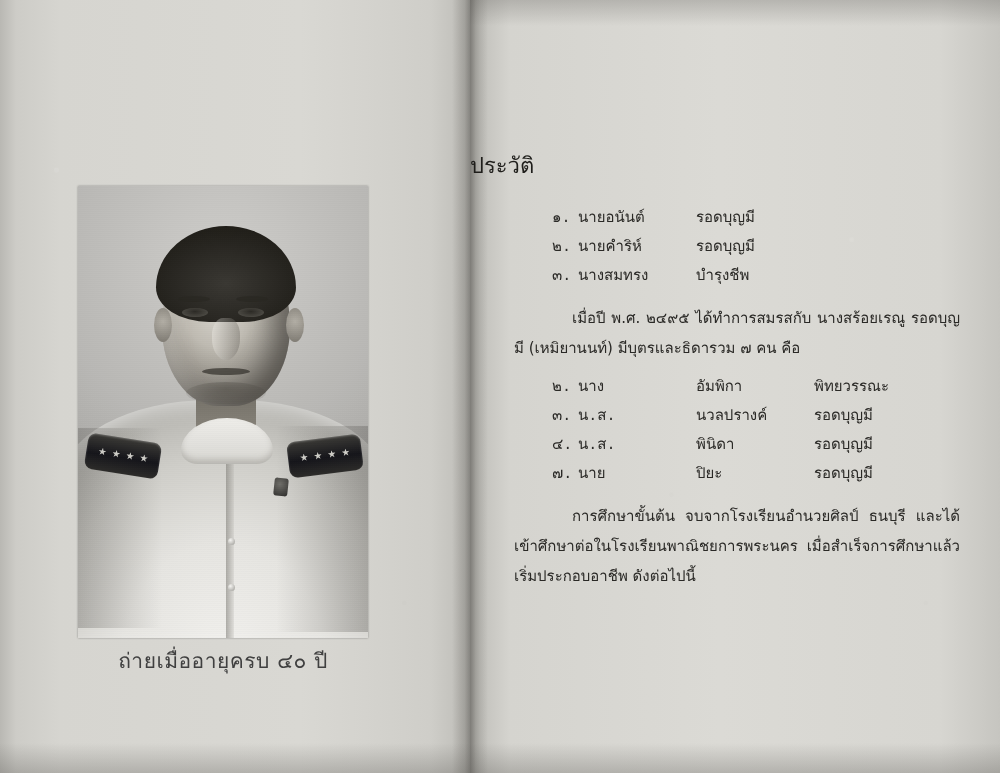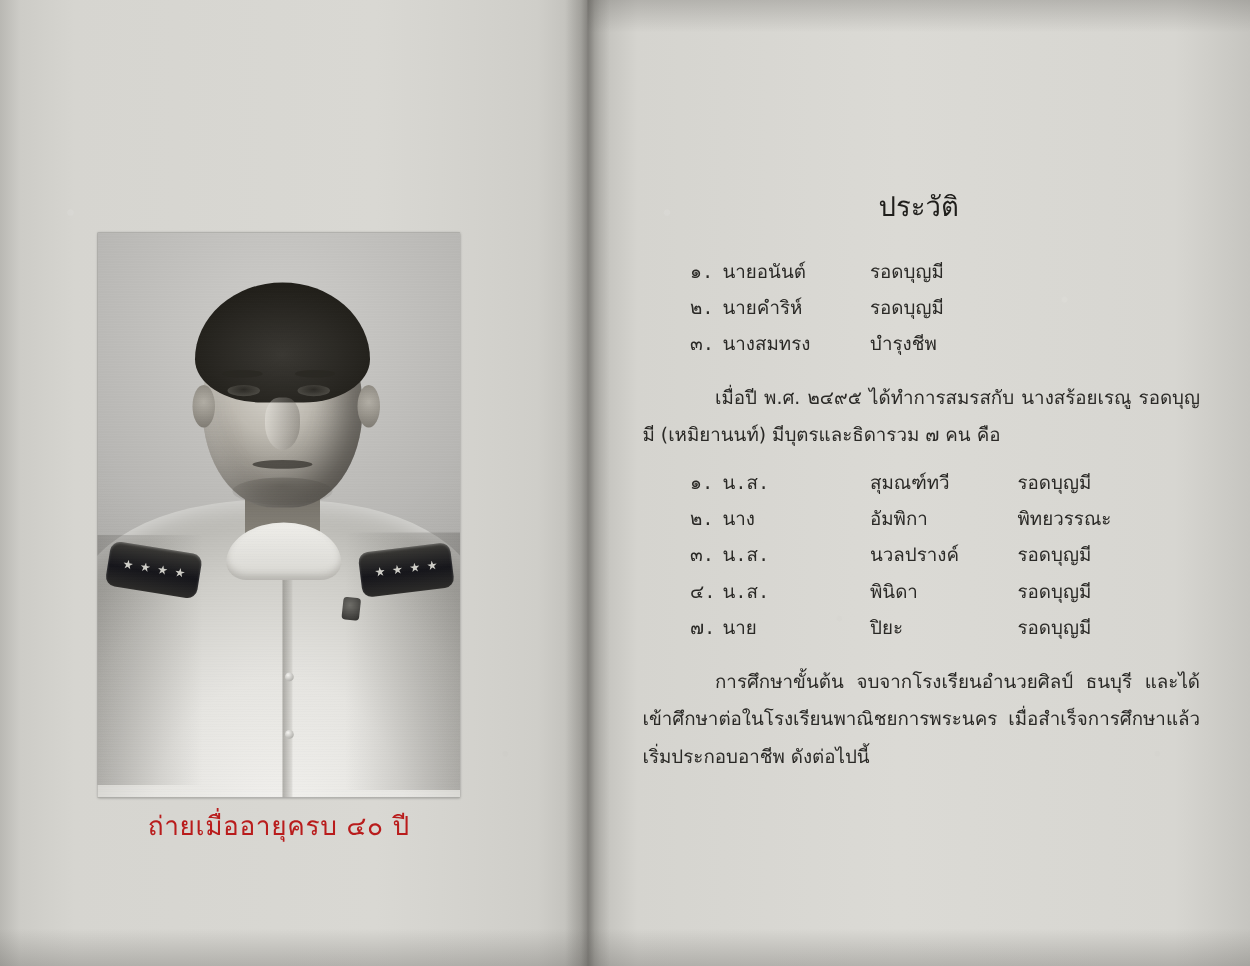--- a/index.html
+++ b/index.html
@@ -253,31 +253,30 @@
   }
 
   .photo-caption {
     position: absolute;
     left: 78px;
     top: 644px;
     width: 290px;
     text-align: center;
     font-family: "DejaVu Sans", sans-serif;
     font-size: 21px;
-    color: #b91c1c;
+    color: #404040;
     letter-spacing: 0.5px;
   }
 
   
   .page-heading {
     position: absolute;
     left: 470px;
     top: 148px;
     width: 530px;
-    text-align: center;
     font-size: 22px;
     color: #1f1e1b;
     font-family: "DejaVu Sans", sans-serif;
   }
   .text-col {
     position: absolute;
     left: 514px;
     top: 204px;
     width: 446px;
     color: #2a2926;
@@ -404,23 +403,20 @@
       </li>
       <li>
         <span class="li-num">๓.</span><span class="li-name">นางสมทรง</span><span class="li-surname">บำรุงชีพ</span>
       </li>
     </ul>
 
     <p class="para indent">เมื่อปี พ.ศ. ๒๔๙๕ ได้ทำการสมรสกับ นางสร้อยเรณู รอดบุญมี (เหมิยานนท์) มีบุตรและธิดารวม ๗ คน คือ</p>
 
     <ul class="list">
       <li>
-        <span class="li-num">๑.</span><span class="li-name">น.ส.</span><span class="li-name">สุมณฑ์ทวี</span><span class="li-surname">รอดบุญมี</span>
-      </li>
-      <li>
         <span class="li-num">๒.</span><span class="li-name">นาง</span><span class="li-name">อัมพิกา</span><span class="li-surname">พิทยวรรณะ</span>
       </li>
       <li>
         <span class="li-num">๓.</span><span class="li-name">น.ส.</span><span class="li-name">นวลปรางค์</span><span class="li-surname">รอดบุญมี</span>
       </li>
       <li>
         <span class="li-num">๔.</span><span class="li-name">น.ส.</span><span class="li-name">พินิดา</span><span class="li-surname">รอดบุญมี</span>
       </li>
       <li>
         <span class="li-num">๗.</span><span class="li-name">นาย</span><span class="li-name">ปิยะ</span><span class="li-surname">รอดบุญมี</span>

